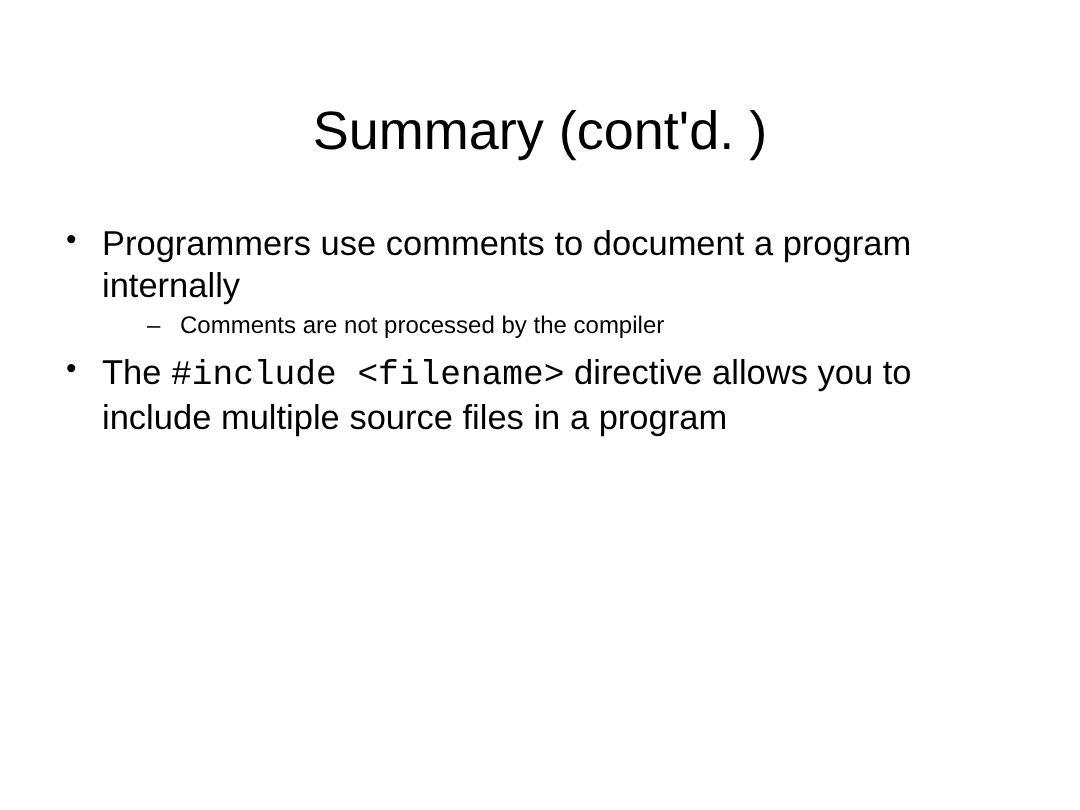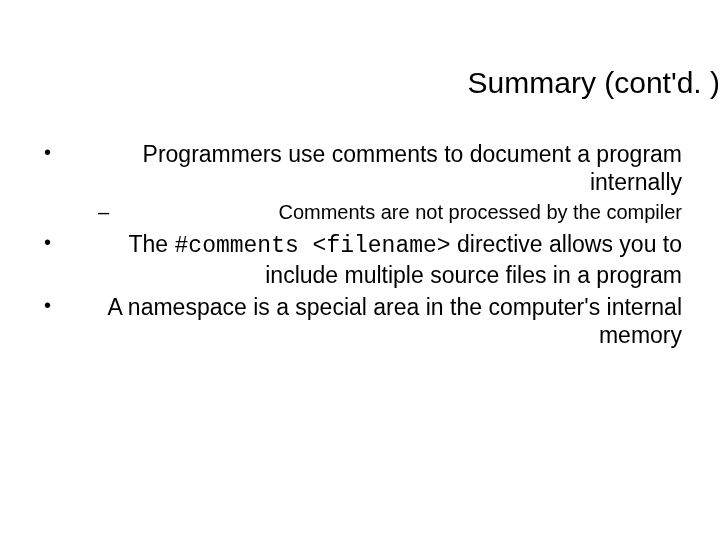--- a/index.html
+++ b/index.html
@@ -14,32 +14,31 @@
     overflow: hidden;
   }
   .slide {
     box-sizing: border-box;
     width: 720px;
     height: 540px;
     padding: 0;
     position: relative;
   }
   .title {
-    text-align: right;
-    font-size: 30px;
+    text-align: center;
+    font-size: 36px;
     font-weight: 400;
     margin-top: 66px;
     margin-bottom: 40px;
   }
   .content {
     margin-left: 38px;
     margin-right: 38px;
     font-size: 23px;
     line-height: 1.22;
-    text-align: right;
   }
   ul.level1 {
     list-style: none;
     padding: 0;
     margin: 0;
   }
   ul.level1 > li {
     position: relative;
     padding-left: 30px;
     margin-bottom: 4px;
@@ -48,21 +47,21 @@
     content: "•";
     position: absolute;
     left: 6px;
     top: 0;
     font-size: 20px;
   }
   ul.level2 {
     list-style: none;
     padding: 0;
     margin: 4px 0 6px 0;
-    font-size: 20px;
+    font-size: 16px;
   }
   ul.level2 > li {
     position: relative;
     padding-left: 52px;
   }
   ul.level2 > li::before {
     content: "–";
     position: absolute;
     left: 30px;
     top: 0;
@@ -86,24 +85,21 @@
       <li>
         <span>Programmers use comments to document a program internally</span>
         <ul class="level2">
           <li>
             <span>Comments are not processed by the compiler</span>
           </li>
         </ul>
       </li>
 
       <li>
-        <span>The </span><span class="code">#comments </span><span class="code italic">&lt;filename&gt;</span><span> directive allows you to include multiple source files in a program</span>
+        <span>The </span><span class="code">#include </span><span class="code italic">&lt;filename&gt;</span><span> directive allows you to include multiple source files in a program</span>
       </li>
 
 
-      <li>
-        <span>A namespace is a special area in the computer's internal memory</span>
-      </li>
 
     </ul>
   </div>
 
 </div>
 
 </body></html>

